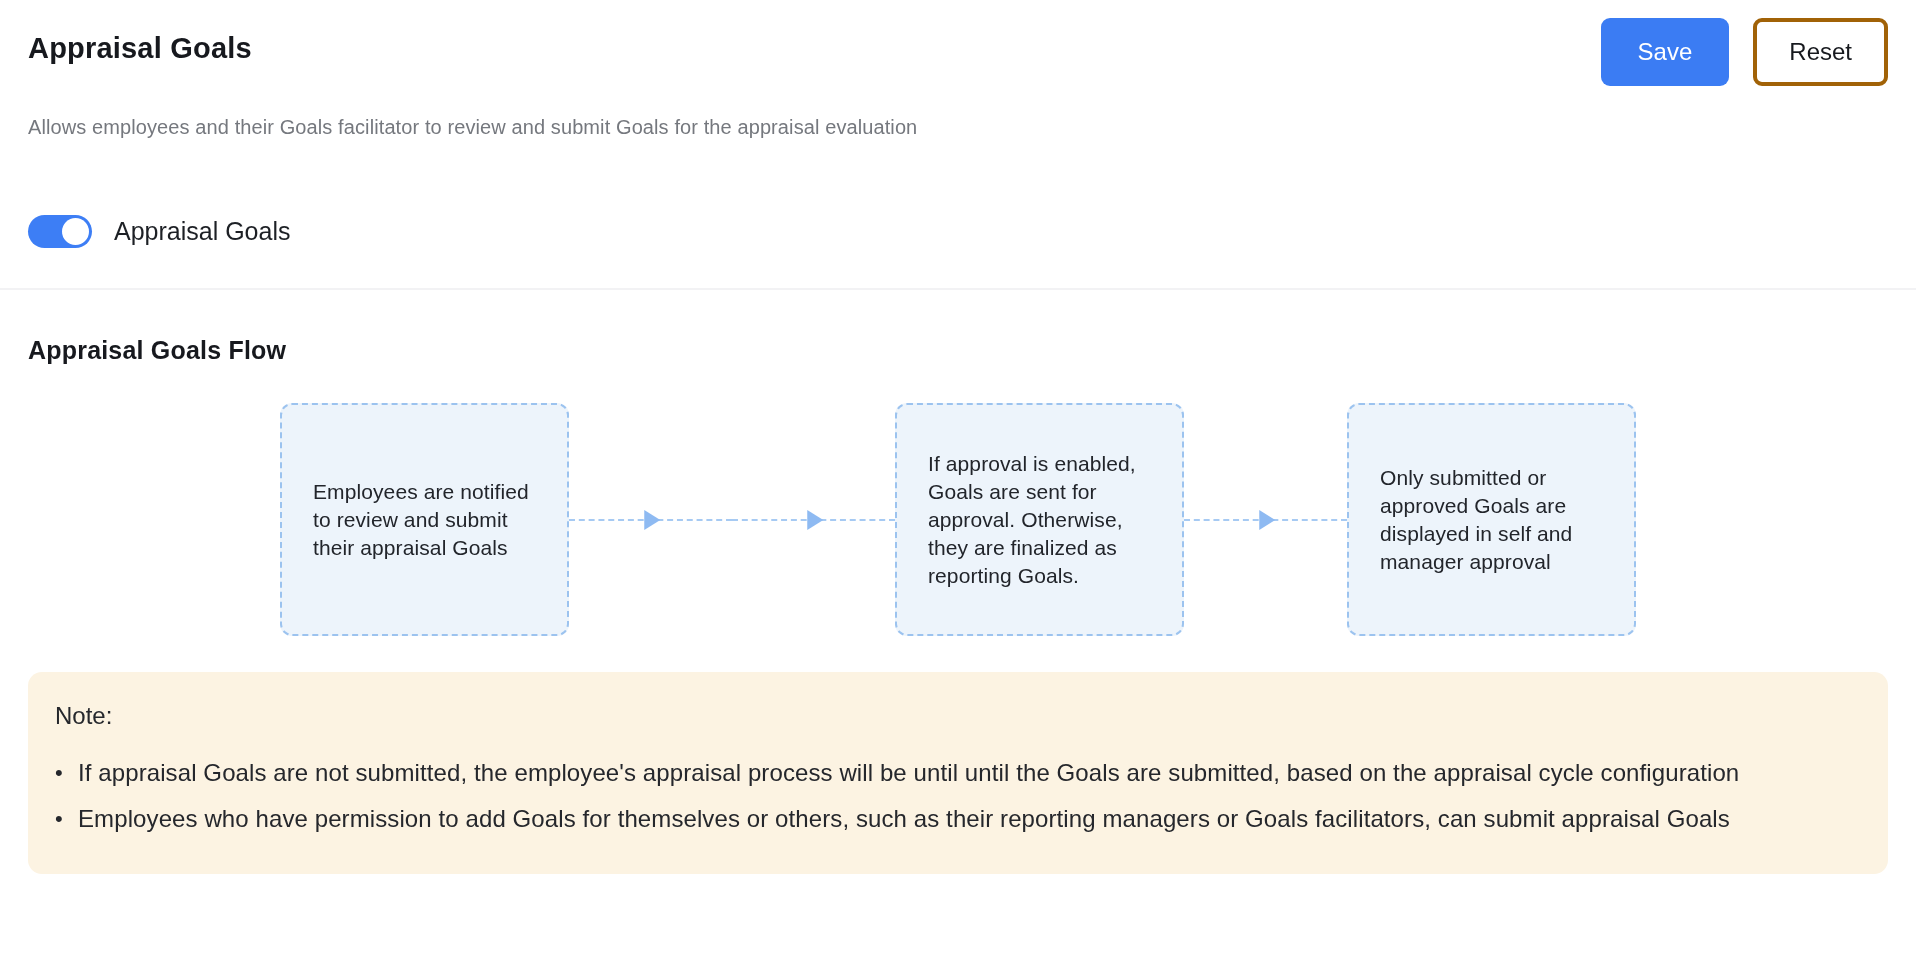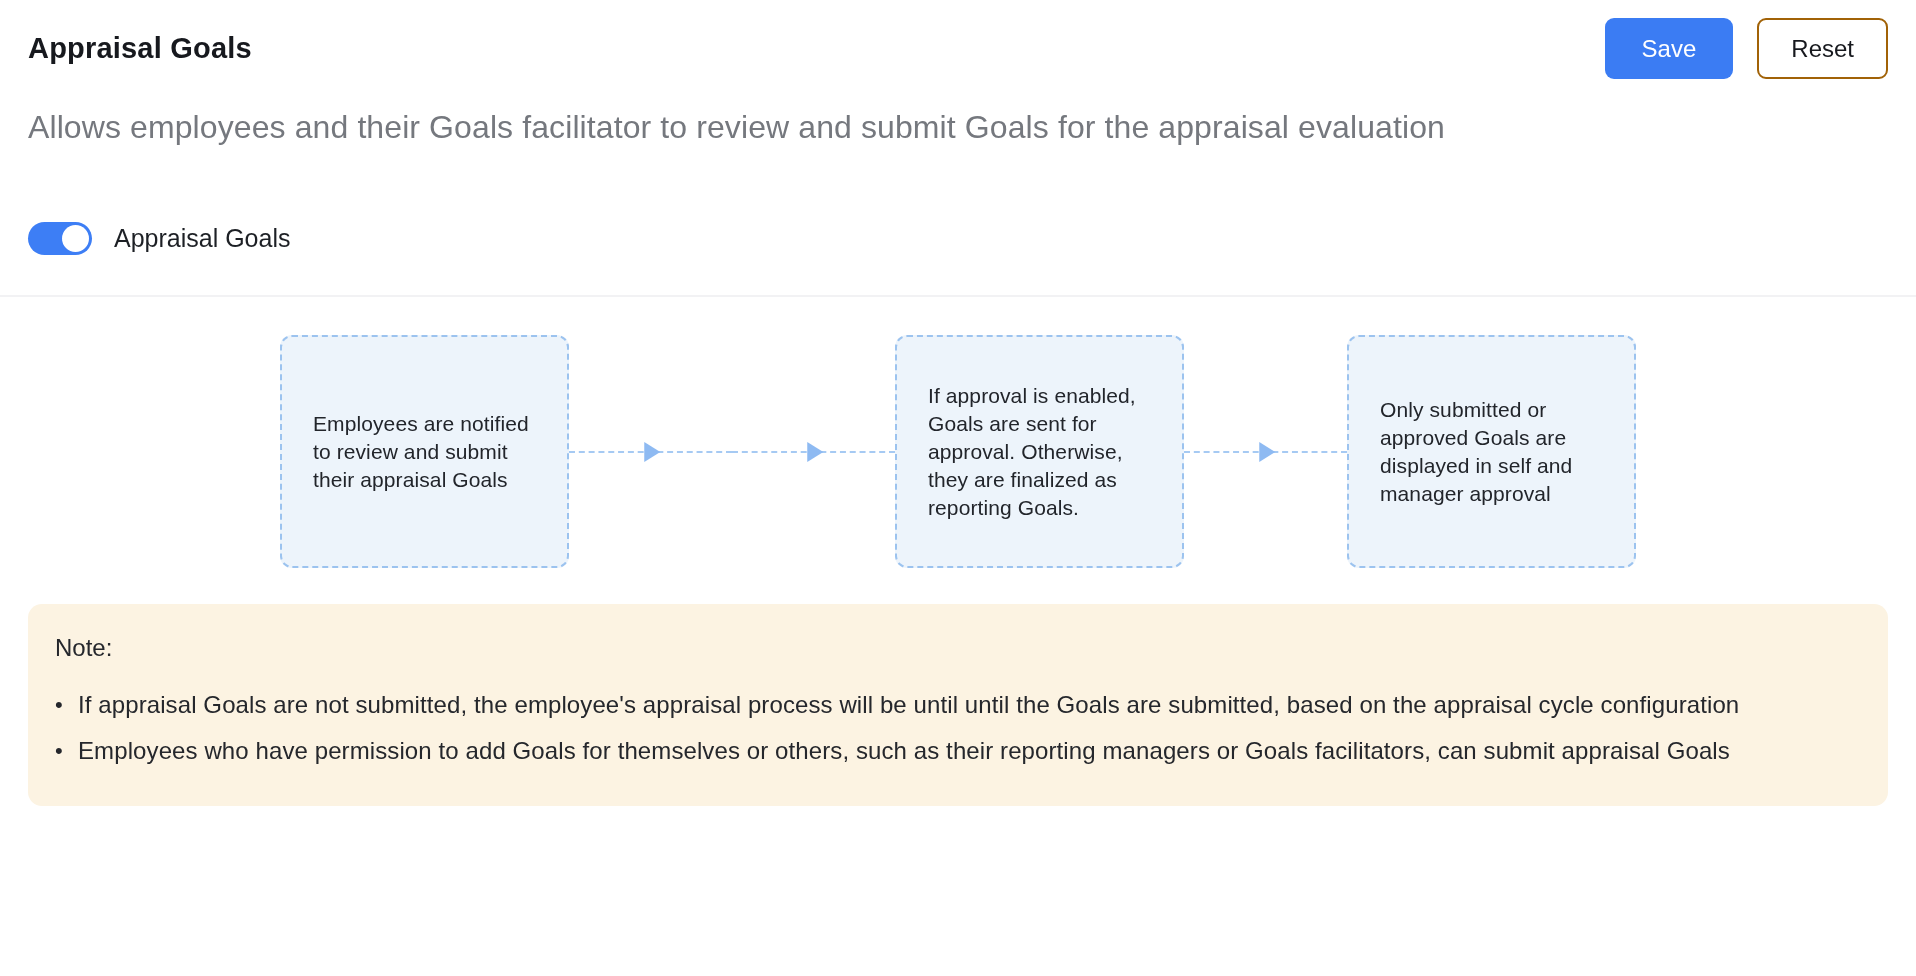--- a/index.html
+++ b/index.html
@@ -25,39 +25,39 @@
     font-size: 29px;
     font-weight: 700;
     color: #17191e;
     margin: 14px 0 0 0;
     letter-spacing: 0.2px;
   }
   .header-actions { display: flex; gap: 24px; }
   .btn {
     font-family: "Liberation Sans", sans-serif;
     font-size: 24px;
-    height: 61px;
+    height: 68px;
     border-radius: 9px;
     cursor: pointer;
   }
   .btn-save {
     background: #3b7cf3;
     color: #ffffff;
     border: none;
     padding: 0 37px;
   }
   .btn-reset {
     background: #ffffff;
     color: #17191e;
-    border: 2px solid #a16207;
+    border: 4px solid #a16207;
     padding: 0 32px;
   }
 
   .subtitle {
-    font-size: 32px;
+    font-size: 20px;
     color: #75787e;
     margin: 30px 0 0 0;
     letter-spacing: 0.1px;
   }
 
   
   .toggle-row {
     margin-top: 76px;
     display: flex;
     align-items: center;
@@ -192,20 +192,21 @@
   <div class="toggle-row">
     <div class="toggle" role="switch" aria-checked="true">
       <div class="knob"></div>
     </div>
     <span class="toggle-label">Appraisal Goals</span>
   </div>
 
   <div class="divider"></div>
 
   <section>
+    <h2 class="flow-heading">Appraisal Goals Flow</h2>
     <div class="flow-row">
   <div class="flow-box">
     <span>Employees are notified to review and submit their appraisal Goals</span>
   </div>
 
   <div class="flow-connector">
     <div class="line"></div>
     <div class="tri"></div>
   </div>
 

